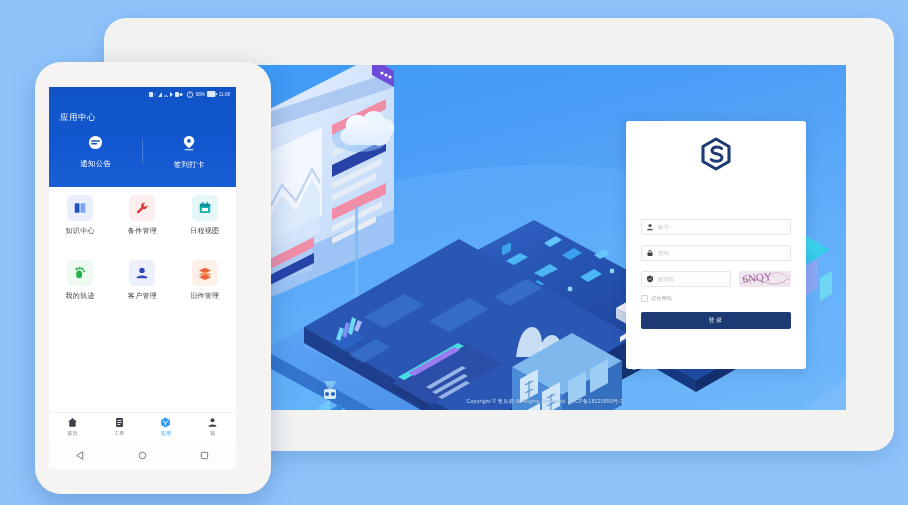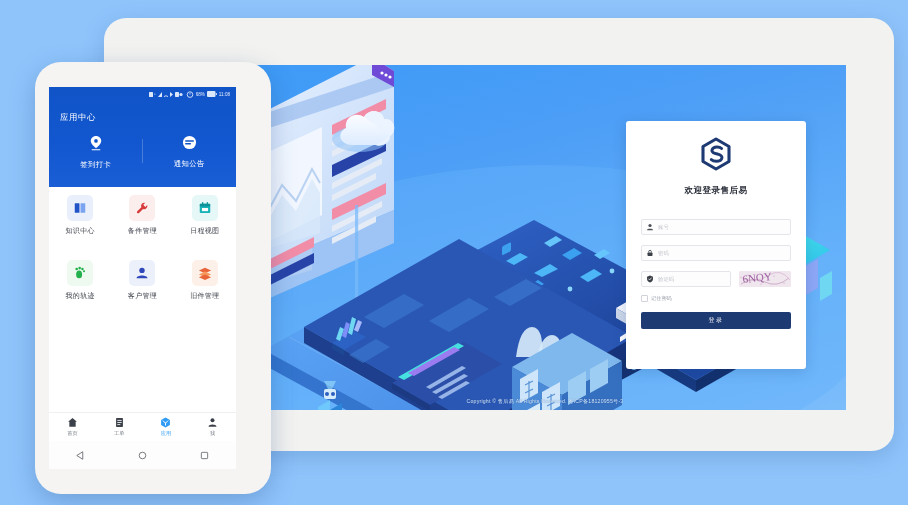--- a/index.html
+++ b/index.html
@@ -400,21 +400,20 @@
 
         <div class="logo-wrap">
           <span>
             <svg width="34" height="34" viewBox="0 0 34 34">
               <polygon points="17,2 30,9.5 30,24.5 17,32 4,24.5 4,9.5" fill="none" stroke="#1e3a73" stroke-width="3.1" stroke-linejoin="round"></polygon>
               <path d="M22.6 11.5 C20.5 9.4 14.6 9.2 13.2 12.4 C11.9 15.5 15.8 16.4 18.4 17 C21.3 17.7 24.2 19.1 22.4 22.2 C20.8 25 14.6 24.8 12.3 22.6" fill="none" stroke="#1e3a73" stroke-width="2.9" stroke-linecap="round"></path>
             </svg>
           </span>
         </div>
 
-        <div class="login-title">欢迎登录售后易</div>
 
         <div class="field field-full f1">
           <span class="fld-icon">
             <svg width="8" height="8" viewBox="0 0 16 16">
               <circle cx="8" cy="5" r="3.2" fill="#4a4f58"></circle>
               <path d="M2 14.5 C2 10.6 14 10.6 14 14.5 Z" fill="#4a4f58"></path>
             </svg>
           </span>
           <span class="fld-text">账号</span>
         </div>
@@ -493,37 +492,37 @@
             <span class="sb-txt">11:08</span>
           </span>
         </div>
 
         <div class="app-center-title">应用中心</div>
 
         <div class="quick-div"></div>
         <div class="quick-row">
           <div class="quick-item">
             <span>
+              <svg width="15" height="15" viewBox="0 0 16 16">
+                <circle cx="8" cy="8" r="7" fill="#ffffff"></circle>
+                <path d="M4 6.4 h8 M4 9.4 h5" stroke="#1154c8" stroke-width="1.5" stroke-linecap="round"></path>
+              </svg>
+            </span>
+            <span class="quick-label">通知公告</span>
+          </div>
+          <div class="quick-item">
+            <span>
               <svg width="14" height="16" viewBox="0 0 16 18">
                 <path d="M8 1 C4.7 1 2 3.6 2 6.8 C2 10.6 8 15 8 15 C8 15 14 10.6 14 6.8 C14 3.6 11.3 1 8 1 Z" fill="#ffffff"></path>
                 <circle cx="8" cy="6.6" r="2.1" fill="#1154c8"></circle>
                 <rect x="3" y="16" width="10" height="1.4" rx=".7" fill="#ffffff"></rect>
               </svg>
             </span>
             <span class="quick-label">签到打卡</span>
           </div>
-          <div class="quick-item">
-            <span>
-              <svg width="15" height="15" viewBox="0 0 16 16">
-                <circle cx="8" cy="8" r="7" fill="#ffffff"></circle>
-                <path d="M4 6.4 h8 M4 9.4 h5" stroke="#1154c8" stroke-width="1.5" stroke-linecap="round"></path>
-              </svg>
-            </span>
-            <span class="quick-label">通知公告</span>
-          </div>
         </div>
       </div>
 
       <div class="grid">
 
         <div class="grid-cell">
           <span class="gi-box" style="background:#eaf0fb">
             <svg width="14" height="14" viewBox="0 0 16 16">
               <rect x="2" y="2.5" width="5.4" height="11" rx=".6" fill="#2354c7"></rect>
               <rect x="8.6" y="2.5" width="5.4" height="11" rx=".6" fill="#7aa4ef"></rect>

